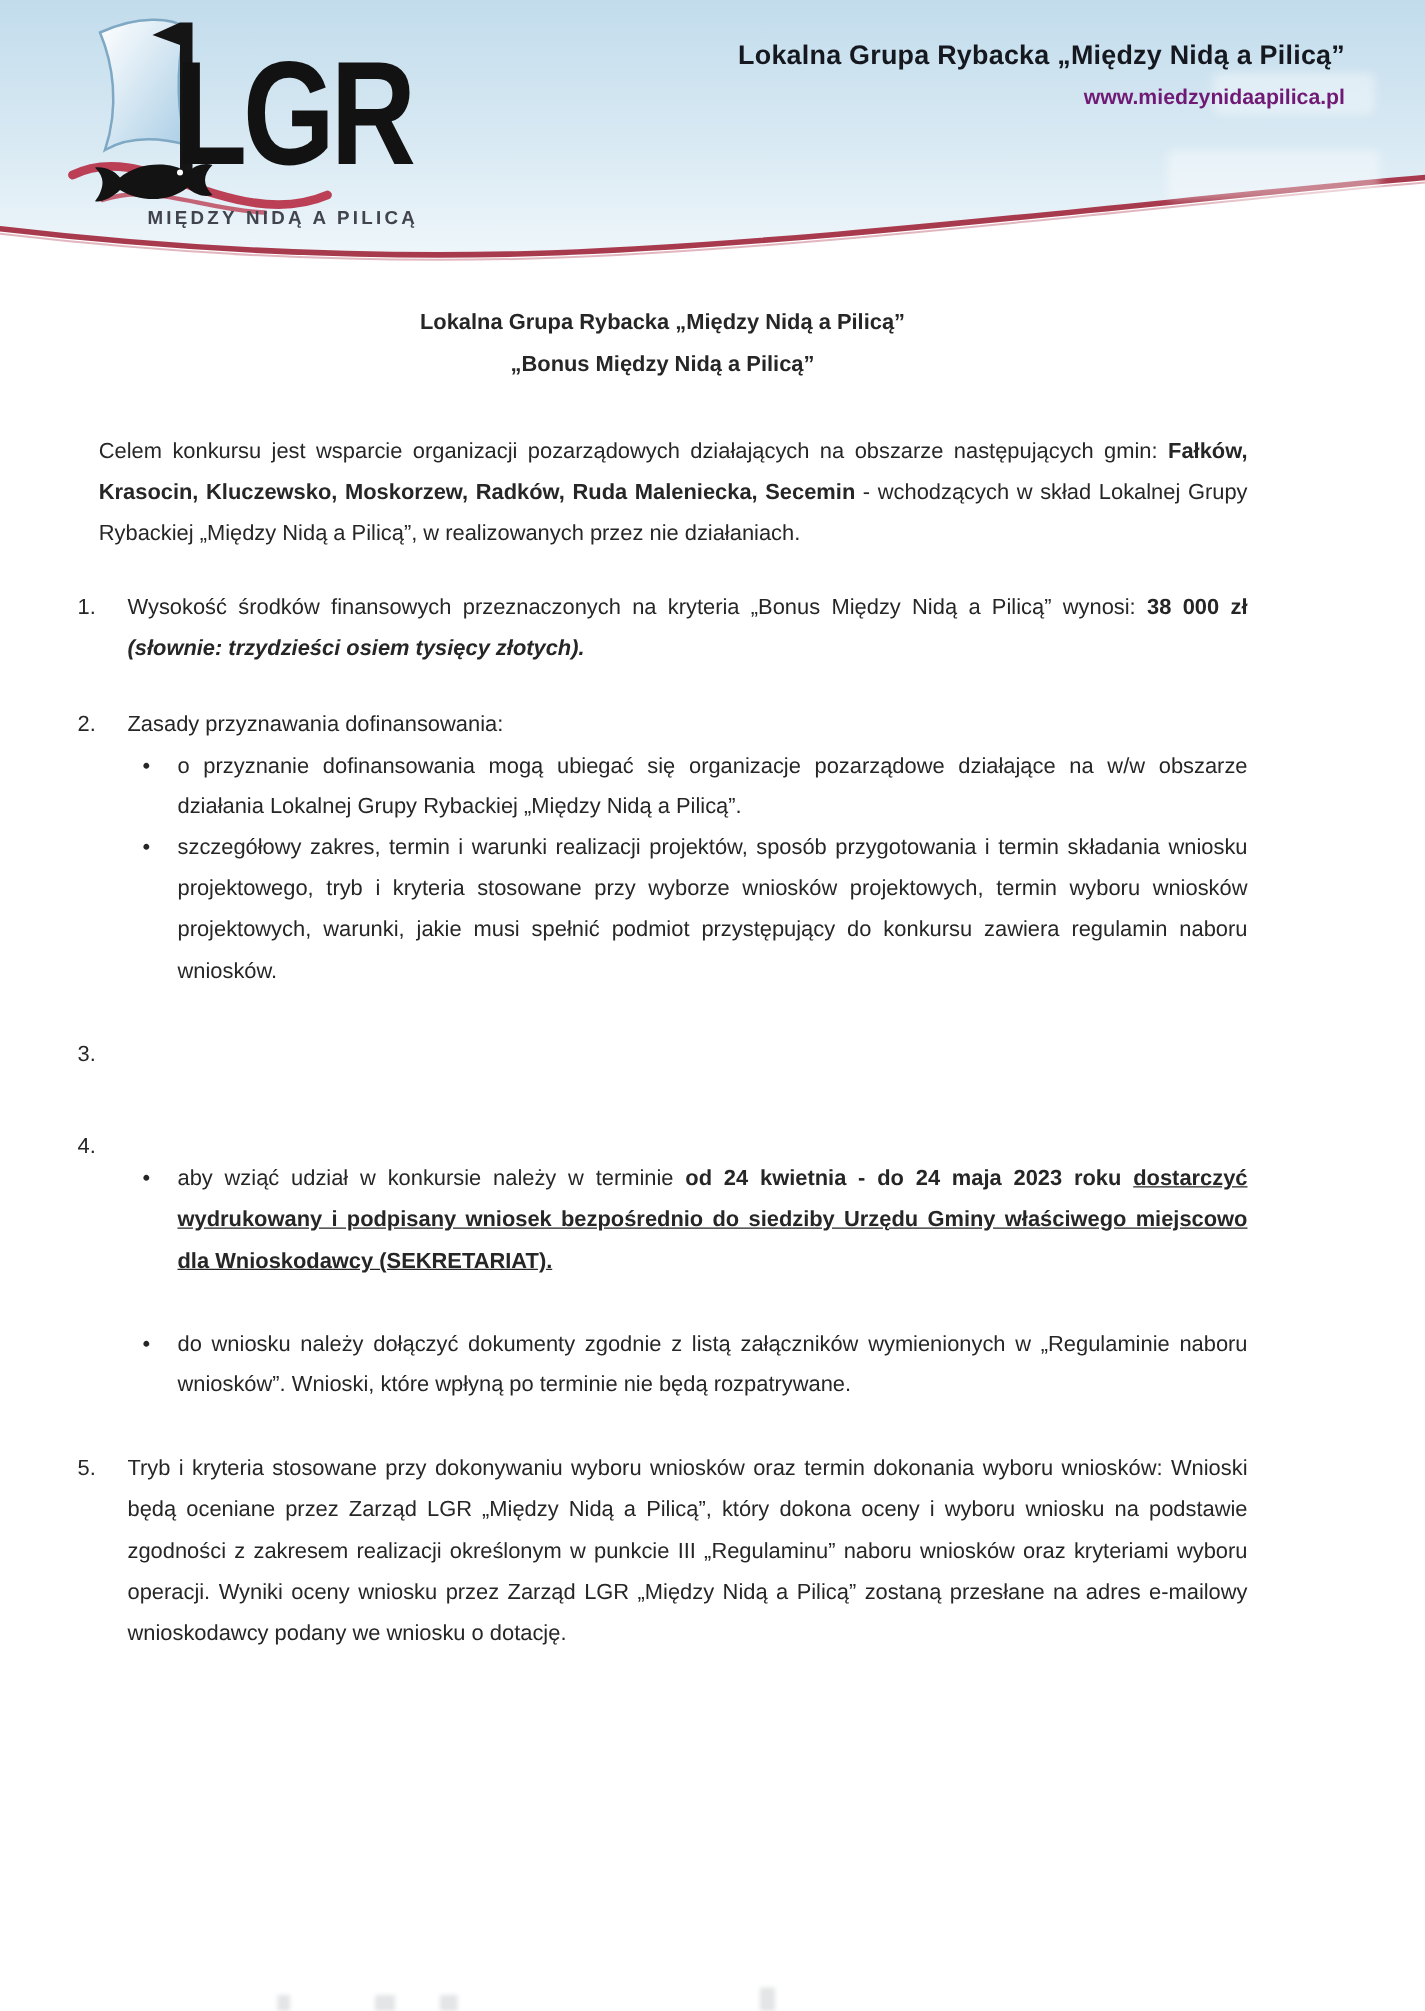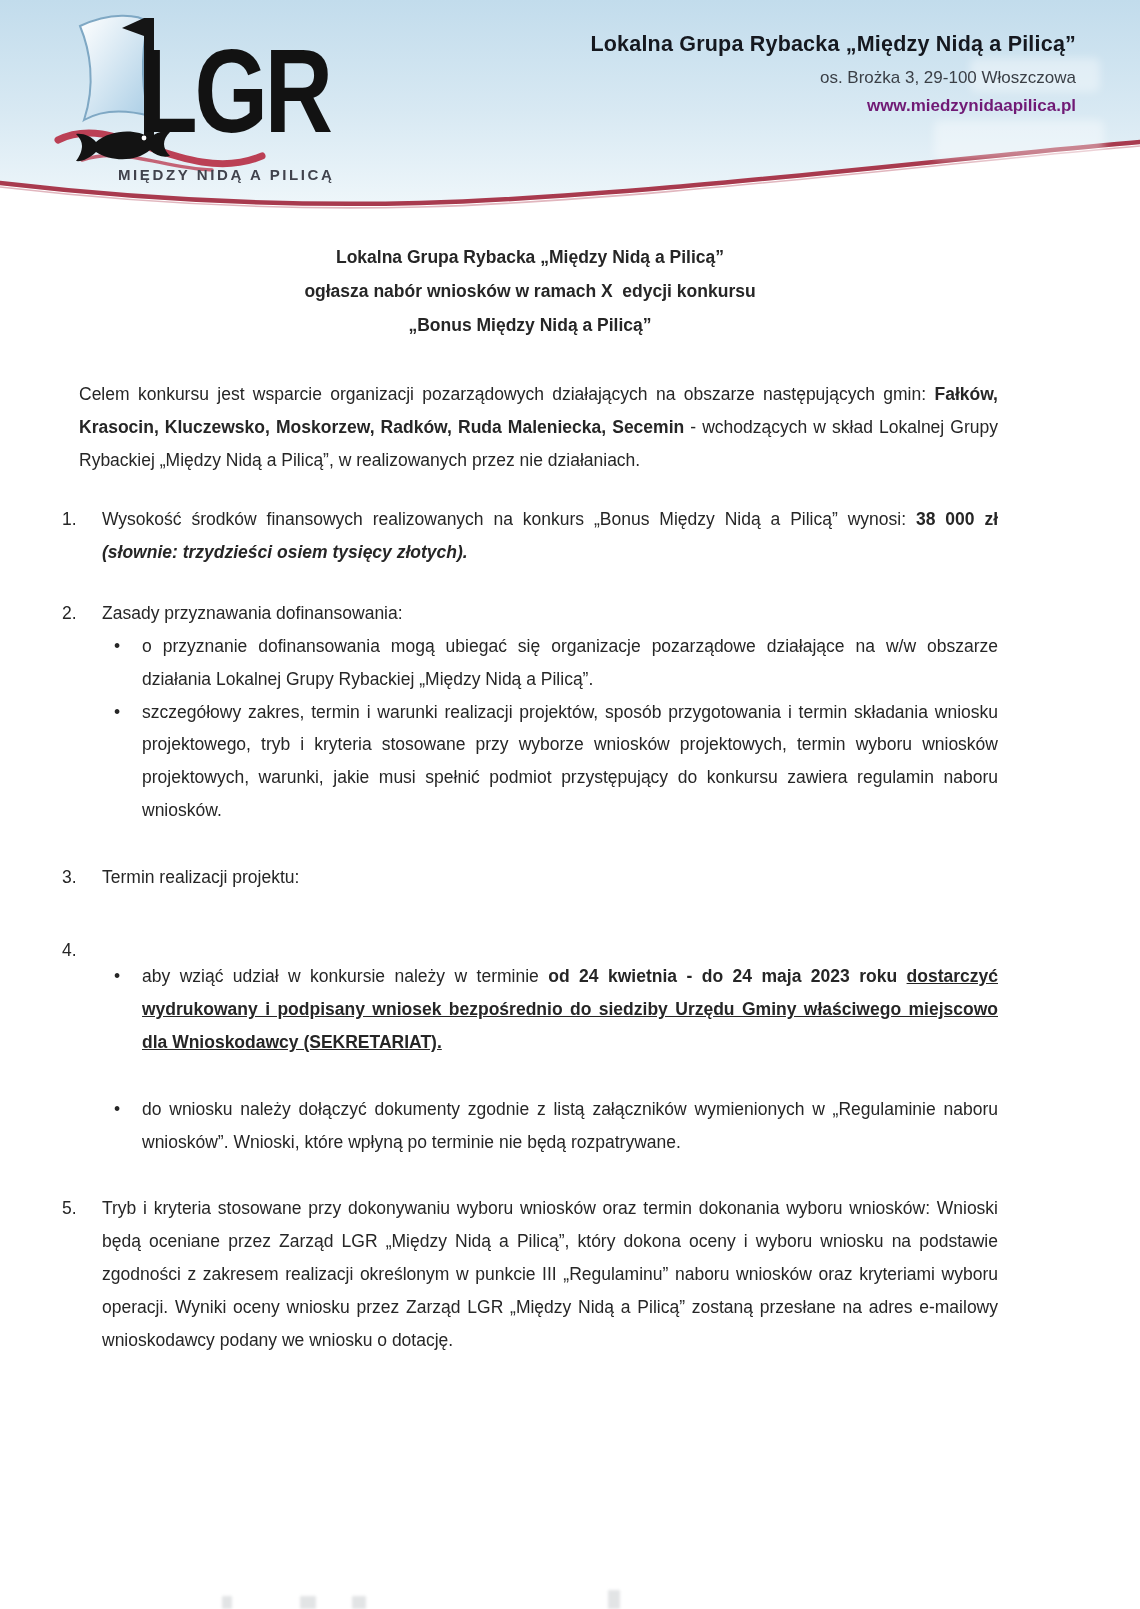--- a/index.html
+++ b/index.html
@@ -123,39 +123,37 @@
 
         <path d="M44,128 C 58,116 84,114 98,124 C 104,118 112,116 118,118 C 114,122 112,126 112,130 C 112,134 114,138 118,142 C 112,144 104,142 98,136 C 84,148 60,148 44,138 C 38,144 30,148 24,147 C 28,142 30,136 30,132 C 30,128 28,124 24,120 C 31,119 39,122 44,128 Z" fill="#131313"></path>
         <circle cx="92" cy="124" r="2.4" fill="#ffffff"></circle>
       </svg>
       <div class="logo-acronym">LGR</div>
       <div class="logo-subtitle">MIĘDZY NIDĄ A PILICĄ</div>
     </div>
 
     <div class="contact">
       <div class="contact-org">Lokalna Grupa Rybacka „Między Nidą a Pilicą”</div>
-      <div class="contact-line">os. Brożka 3, 29-100 Włoszczowa</div>
       <div class="contact-line contact-web">www.miedzynidaapilica.pl</div>
     </div>
   </header>
 
   <main class="doc-body">
 
     <div class="doc-title">
       <div>Lokalna Grupa Rybacka „Między Nidą a Pilicą”</div>
-      <div>ogłasza nabór wniosków w ramach X&nbsp; edycji konkursu</div>
       <div>„Bonus Między Nidą a Pilicą”</div>
     </div>
 
     <p class="intro jtext"><span>Celem konkursu jest wsparcie organizacji pozarządowych działających na obszarze następujących gmin: </span><span class="rb">Fałków, Krasocin, Kluczewsko, Moskorzew, Radków, Ruda Maleniecka, Secemin</span><span> - wchodzących w skład Lokalnej Grupy Rybackiej „Między Nidą a Pilicą”, w realizowanych przez nie działaniach.</span></p>
 
     <div class="num-item mt1">
       <span class="num-marker">1.</span>
       <div class="num-body">
-        <p class="jtext"><span>Wysokość środków finansowych realizowanych na konkurs „Bonus Między Nidą a Pilicą” wynosi: </span><span class="rb">38 000 zł </span><span class="rb ri">(słownie: trzydzieści osiem tysięcy złotych).</span></p>
+        <p class="jtext"><span>Wysokość środków finansowych przeznaczonych na kryteria „Bonus Między Nidą a Pilicą” wynosi: </span><span class="rb">38 000 zł </span><span class="rb ri">(słownie: trzydzieści osiem tysięcy złotych).</span></p>
       </div>
     </div>
 
     <div class="num-item mt2">
       <span class="num-marker">2.</span>
       <div class="num-body">
         <p>Zasady przyznawania dofinansowania:</p>
         <div class="bullet">
           <span class="bullet-dot">•</span>
           <p class="bullet-body jtext"><span>o przyznanie dofinansowania mogą ubiegać się organizacje pozarządowe działające na w/w obszarze działania Lokalnej Grupy Rybackiej „Między Nidą a Pilicą”.</span></p>
@@ -163,21 +161,20 @@
         <div class="bullet">
           <span class="bullet-dot">•</span>
           <p class="bullet-body jtext"><span>szczegółowy zakres, termin i warunki realizacji projektów, sposób przygotowania i termin składania wniosku projektowego, tryb i kryteria stosowane przy wyborze wniosków projektowych, termin wyboru wniosków projektowych, warunki, jakie musi spełnić podmiot przystępujący do konkursu zawiera regulamin naboru wniosków.</span></p>
         </div>
       </div>
     </div>
 
     <div class="num-item mt3">
       <span class="num-marker">3.</span>
       <div class="num-body">
-        <p>Termin realizacji projektu:</p>
       </div>
     </div>
 
     <div class="num-item mt4">
       <span class="num-marker">4.</span>
       <div class="num-body">
         <div class="bullet bullet-gap">
           <span class="bullet-dot">•</span>
           <p class="bullet-body jtext"><span>aby wziąć udział w konkursie należy w terminie </span><span class="rb">od 24 kwietnia - do 24 maja 2023 roku </span><span class="rb ru">dostarczyć wydrukowany i podpisany wniosek bezpośrednio do siedziby Urzędu Gminy właściwego miejscowo dla Wnioskodawcy (SEKRETARIAT).</span></p>
         </div>

